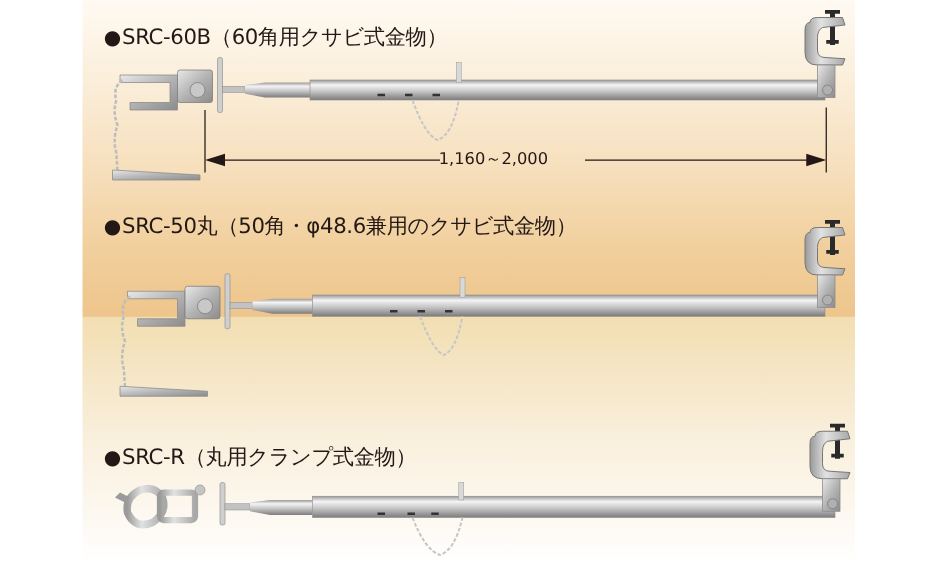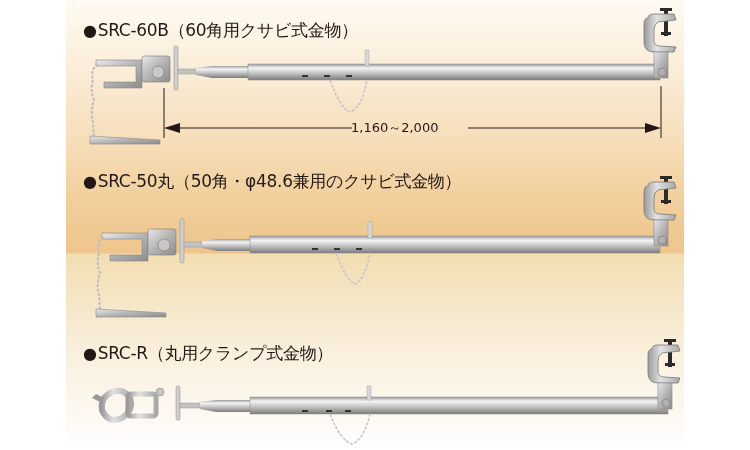--- a/index.html
+++ b/index.html
@@ -26,21 +26,21 @@
 <body>
 
 <div class="panel"></div>
 
 <div class="title" style="top:20px">
   <span class="bullet">●</span><span>SRC-60B（60角用クサビ式金物）</span>
 </div>
 <div class="title" style="top:171px">
   <span class="bullet">●</span><span>SRC-50丸（50角・φ48.6兼用のクサビ式金物）</span>
 </div>
-<div class="title" style="top:343px">
+<div class="title" style="top:356px">
   <span class="bullet">●</span><span>SRC-R（丸用クランプ式金物）</span>
 </div>
 
 <svg class="art" width="750" height="450" viewBox="0 0 750 450" xmlns="http://www.w3.org/2000/svg">
   <defs>
     <linearGradient id="tube" x1="0" y1="0" x2="0" y2="1">
       <stop offset="0" stop-color="#9a9a9a"></stop>
       <stop offset="0.25" stop-color="#f4f4f4"></stop>
       <stop offset="0.55" stop-color="#c8c8c8"></stop>
       <stop offset="1" stop-color="#7c7c7c"></stop>

